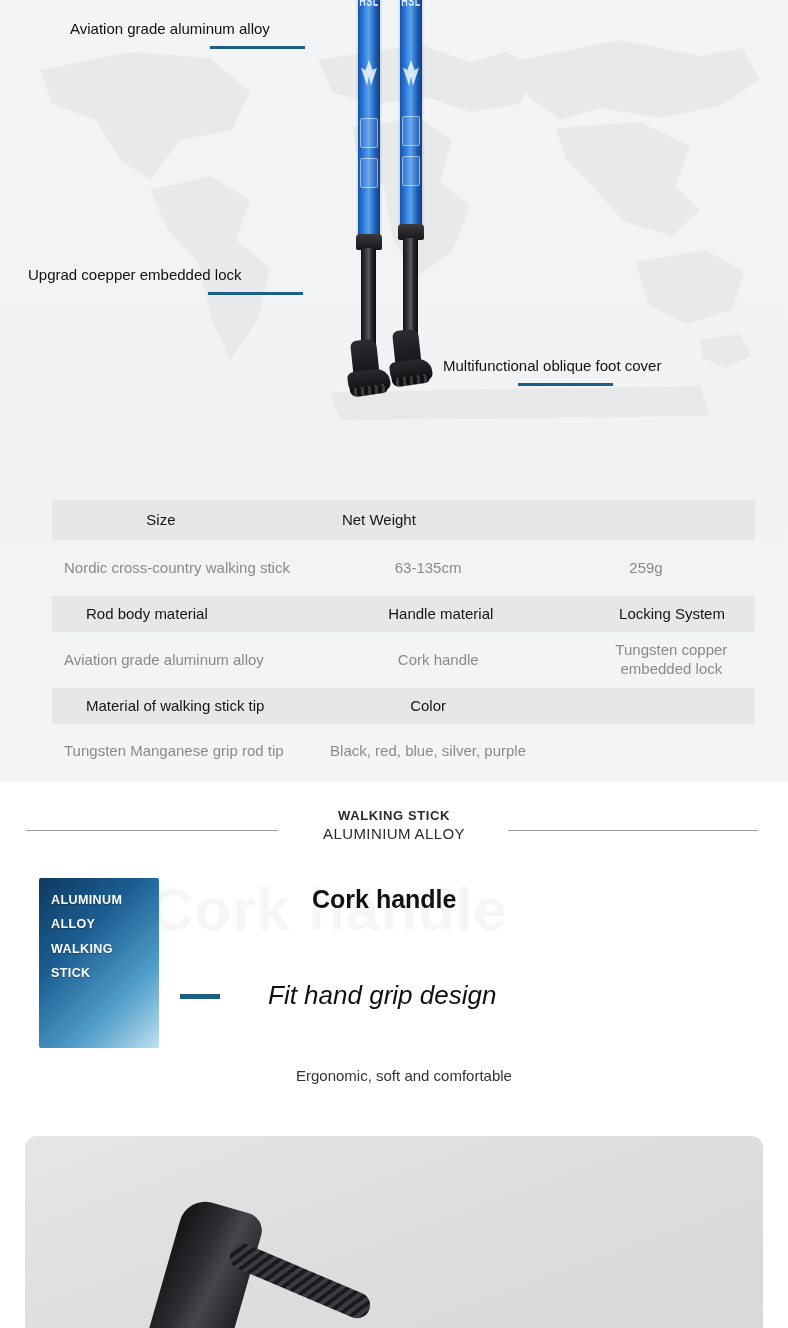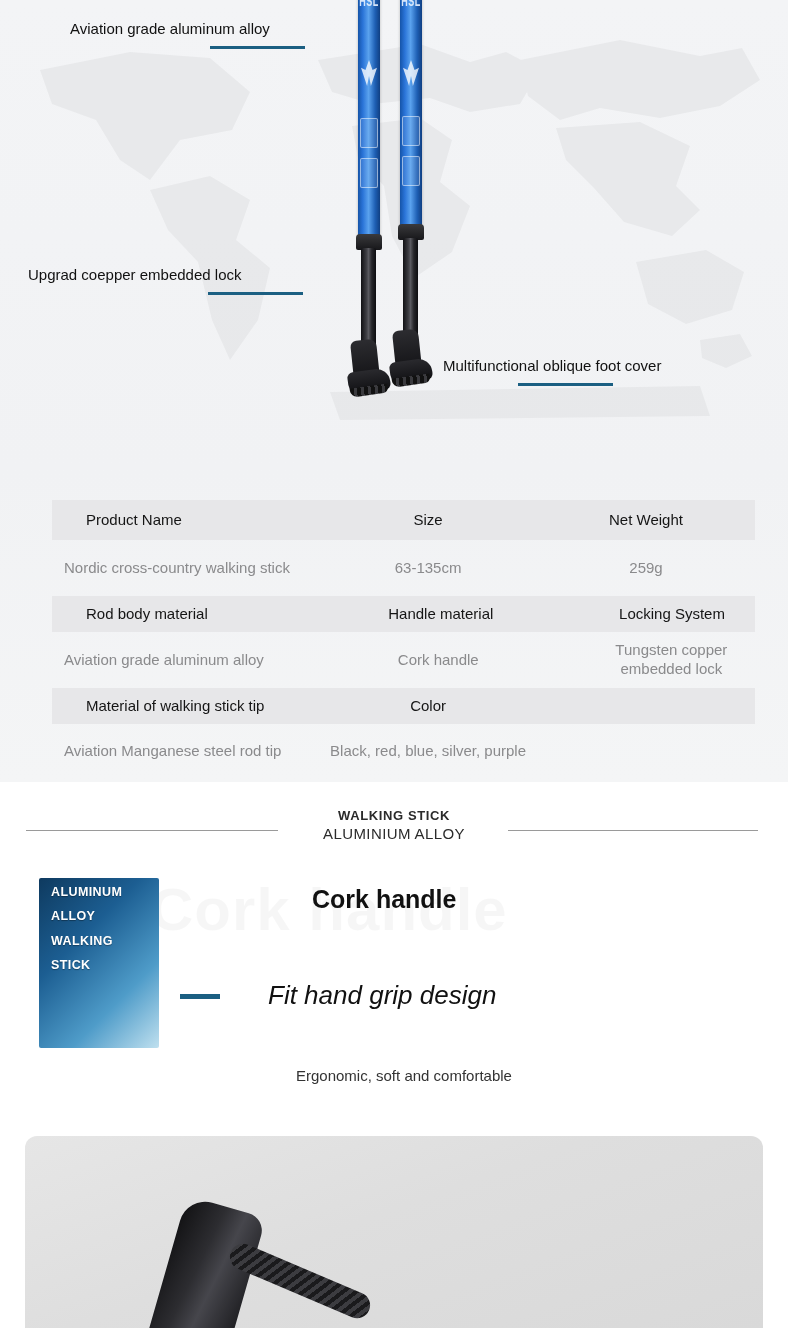--- a/index.html
+++ b/index.html
@@ -202,21 +202,21 @@
     letter-spacing: 1px;
     line-height: 1.05;
     pointer-events: none;
   }
 
   .swatch {
     position: absolute;
     left: 39px; top: 96px;
     width: 120px; height: 170px;
     background: linear-gradient(135deg,#0e3a5f 0%, #1c5e92 35%, #4f9cc9 70%, #bfe0ef 100%);
-    padding: 2px 12px;
+    padding: 10px 12px;
     border-radius: 2px;
   }
   .swatch div {
     font-size: 12.5px; font-weight: bold; color: #ffffff;
     letter-spacing: .4px; line-height: 1.95;
     text-shadow: 0 1px 1px rgba(0,0,0,.35);
   }
   .cork-h {
     position: absolute;
     left: 312px; top: 103px;
@@ -332,21 +332,20 @@
       <div class="rule"></div>
     </div>
     <div class="callout c3">
       <div class="txt">Multifunctional oblique foot cover</div>
       <div class="rule"></div>
     </div>
 
     <div class="spec">
 
       <div class="row head r1">
-        <div class="cell c-a">Product Name</div>
         <div class="cell c-b">Size</div>
         <div class="cell c-c">Net Weight</div>
       </div>
 
       <div class="row val r2">
         <div class="cell c-a">Nordic cross-country walking stick</div>
         <div class="cell c-b">63-135cm</div>
         <div class="cell c-c">259g</div>
       </div>
 
@@ -361,21 +360,21 @@
         <div class="cell c-b">Cork handle</div>
         <div class="cell c-c">Tungsten copper embedded lock</div>
       </div>
 
       <div class="row head r5">
         <div class="cell c-a">Material of walking stick tip</div>
         <div class="cell c-b">Color</div>
       </div>
 
       <div class="row val r6">
-        <div class="cell c-a">Aviation Manganese steel rod tip</div>
+        <div class="cell c-a">Tungsten Manganese grip rod tip</div>
         <div class="cell c-b">Black, red, blue, silver, purple</div>
       </div>
 
     </div>
   </div>
 
   <div class="sec2">
     <div class="sec2-title">
       <div class="l1">WALKING STICK</div>
       <div class="l2">ALUMINIUM ALLOY</div>

